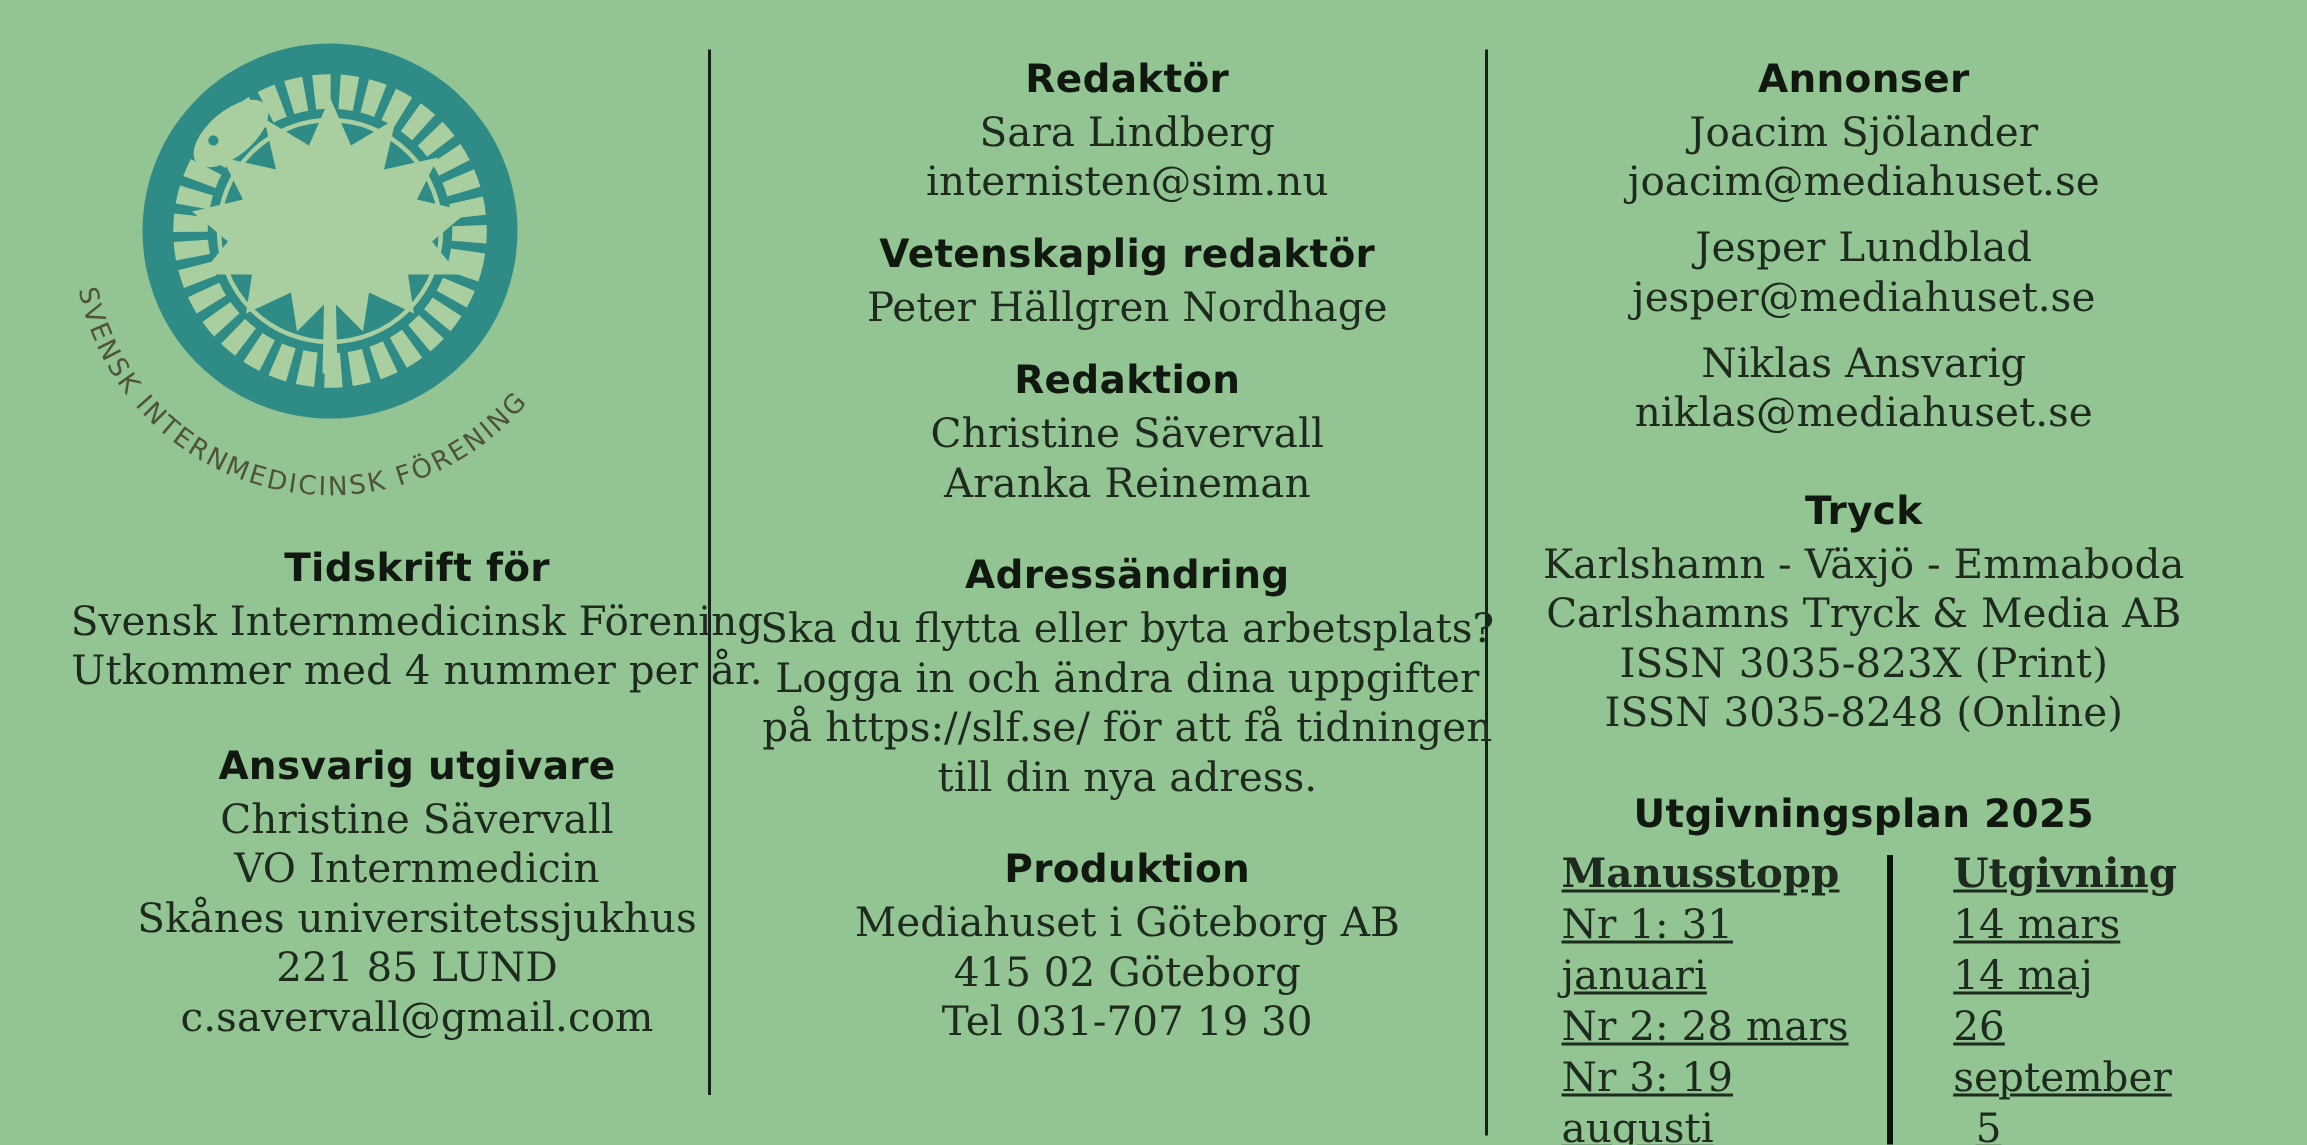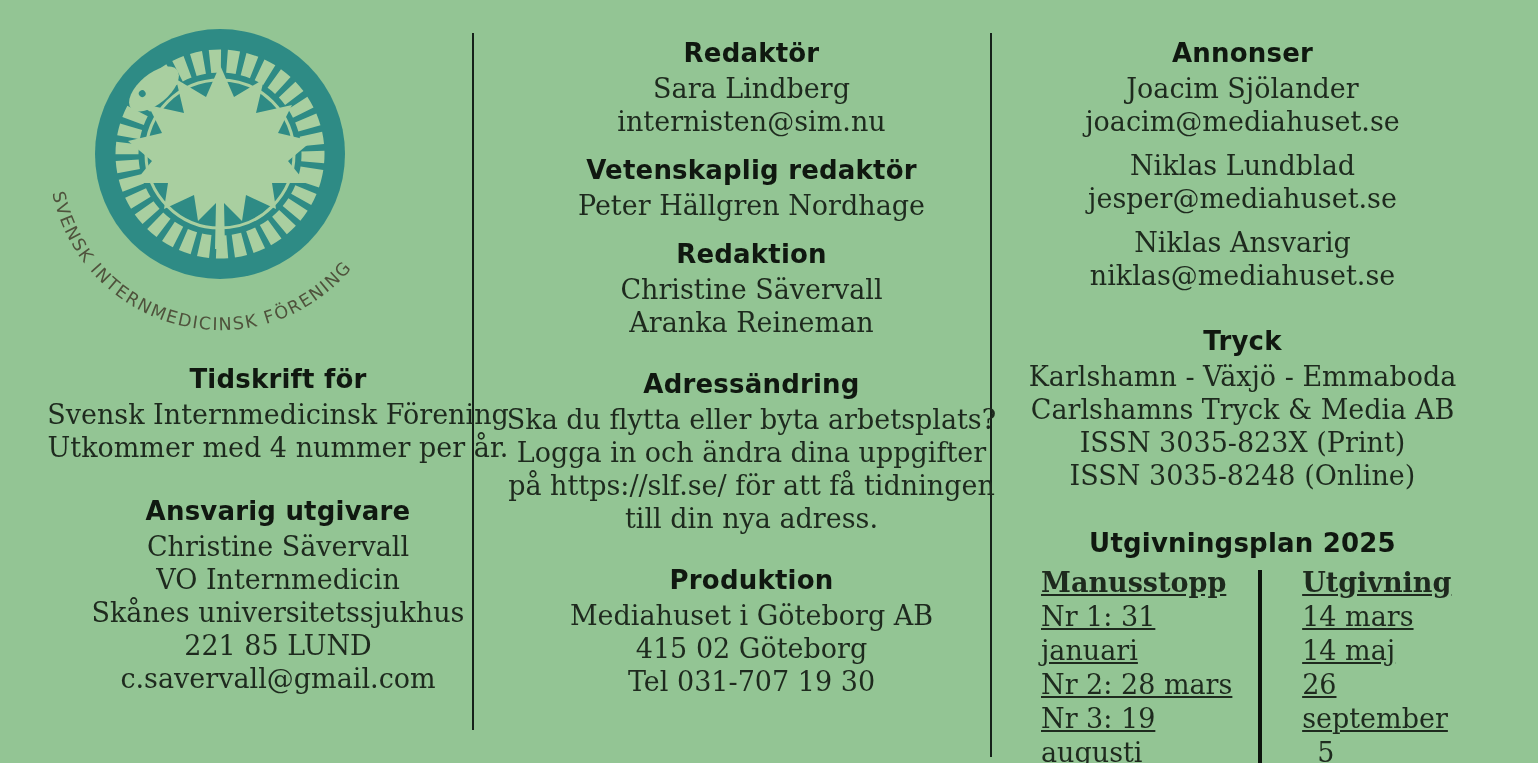--- a/index.html
+++ b/index.html
@@ -130,21 +130,21 @@
   </div>
 
   <div class="col col3">
     <section>
       <h2>Annonser</h2>
       <div class="group">
         <p class="line">Joacim Sjölander</p>
         <p class="line">joacim@mediahuset.se</p>
       </div>
       <div class="group">
-        <p class="line">Niklas Lundblad</p>
+        <p class="line">Jesper Lundblad</p>
         <p class="line">jesper@mediahuset.se</p>
       </div>
       <div class="group">
         <p class="line">Niklas Ansvarig</p>
         <p class="line">niklas@mediahuset.se</p>
       </div>
     </section>
     <section class="gap-lg" style="margin-top:32px">
       <h2>Tryck</h2>
       <p class="line">Karlshamn - Växjö - Emmaboda</p>

